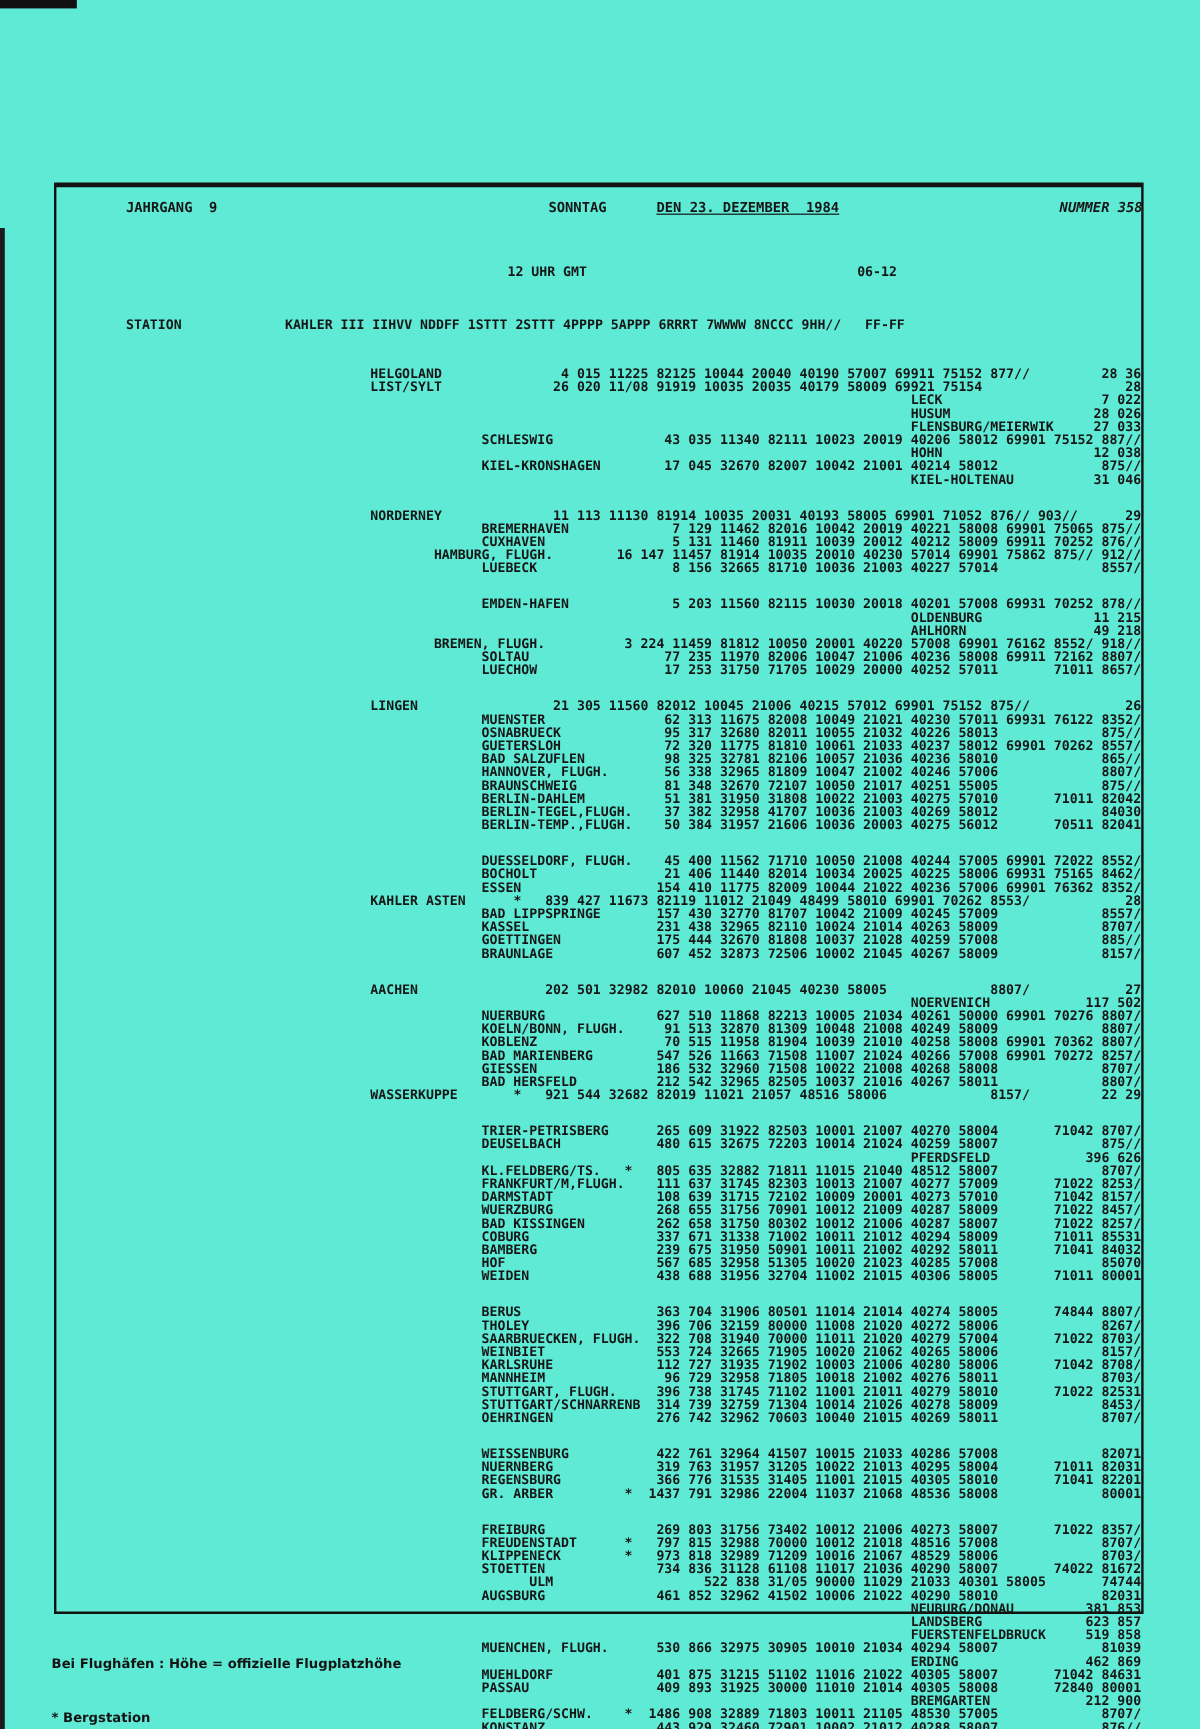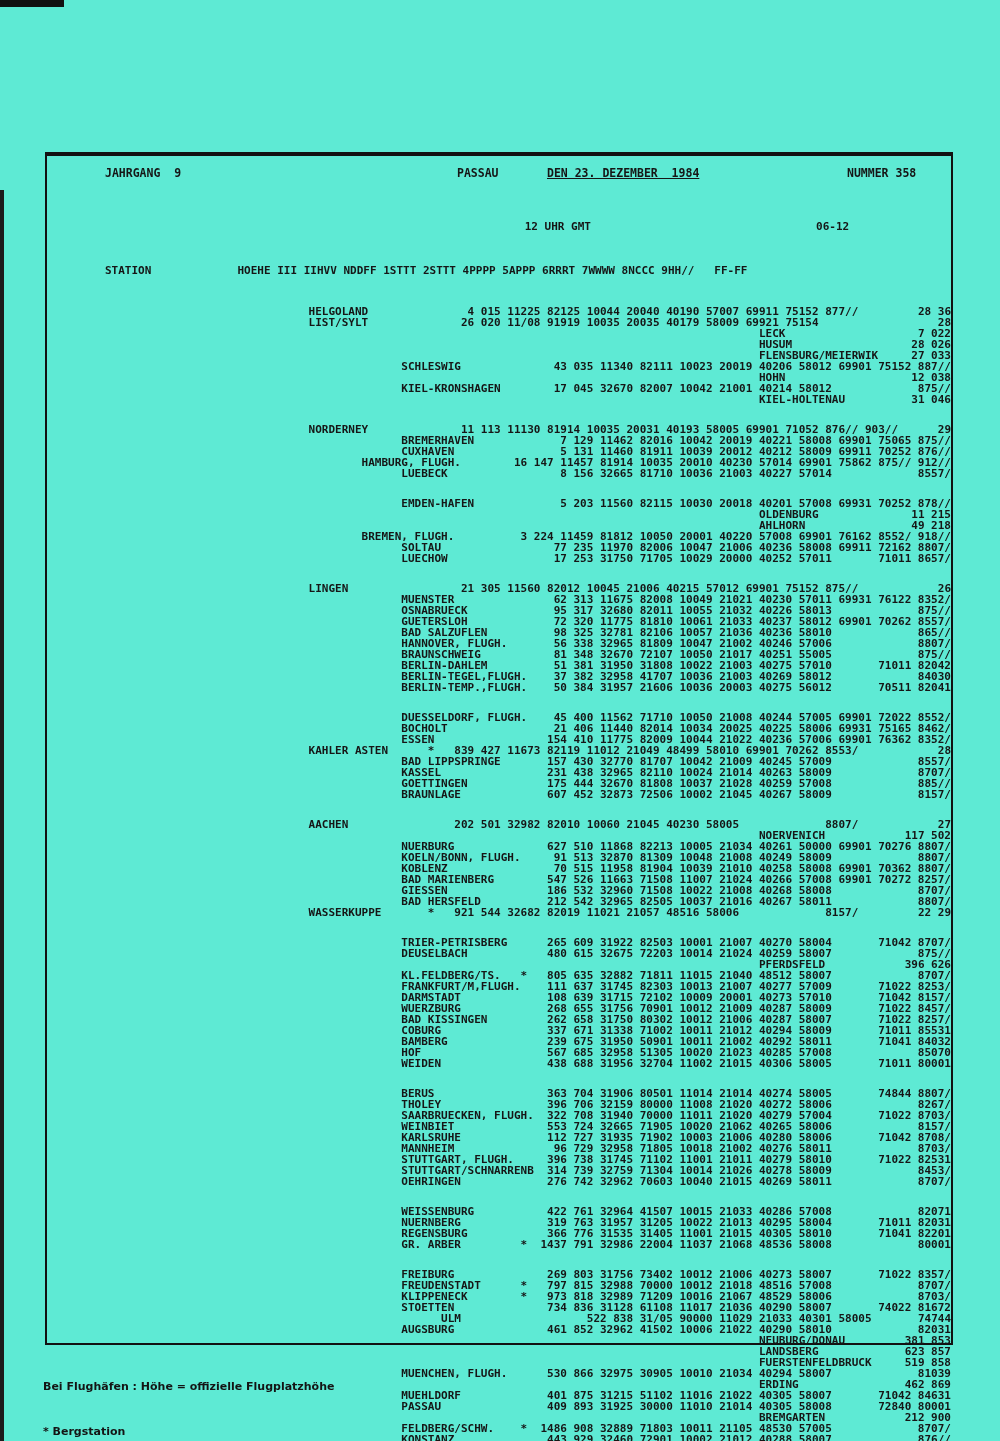--- a/index.html
+++ b/index.html
@@ -18,28 +18,28 @@
   .doc-border{
     position:absolute;left:45px;top:152px;width:908px;height:1193px;
     border:2px solid #121212;border-top-width:4px;
     box-sizing:border-box;
   }
   .masthead{position:relative;height:13px;margin:10px 0 0 58px;font-weight:bold;font-size:11.5px;white-space:pre;}
   .masthead span{position:absolute;top:0;}
   .mh-jahrgang{left:0;}
   .mh-day{left:352px;}
   .mh-date{left:442px;text-decoration:underline;}
-  .mh-nummer{left:742px;}
+  .mh-nummer{left:778px;font-style:italic;}
   .doc-content{
     margin:20px 0 0 58px;
     font-size:11px;line-height:11px;font-weight:bold;
     white-space:pre;
   }
   .line{white-space:pre;}
-  .gmt-line{margin-bottom:11px;text-align:center;}
+  .gmt-line{margin-bottom:11px;}
   .colhead{margin-top:0;}
   .table-blocks{margin-top:8px;text-align:right;}
   .block{margin-top:0;}
   .block + .block{margin-top:19px;}
   .footer{
     position:absolute;left:43px;top:1349px;
     font-family:"DejaVu Sans", sans-serif;
     font-weight:bold;font-size:11px;line-height:15px;color:#141414;
     white-space:pre;
   }
@@ -47,28 +47,28 @@
 </head>
 <body>
 
 <div class="page">
   <div class="artifact-top"></div>
   <div class="artifact-left"></div>
 
   <div class="doc-border">
     <div class="masthead">
       <span class="mh-jahrgang">JAHRGANG  9</span>
-      <span class="mh-day">PASSAU</span>
+      <span class="mh-day">SONNTAG</span>
       <span class="mh-date">DEN 23. DEZEMBER  1984</span>
       <span class="mh-nummer">NUMMER 358</span>
     </div>
 
     <div class="doc-content">
       <div class="line gmt-line" id="hdr-gmt">                                                12 UHR GMT                                  06-12</div>
-      <div class="line colhead" id="hdr-cols">STATION             HOEHE III IIHVV NDDFF 1STTT 2STTT 4PPPP 5APPP 6RRRT 7WWWW 8NCCC 9HH//   FF-FF</div>
+      <div class="line colhead" id="hdr-cols">STATION             KAHLER III IIHVV NDDFF 1STTT 2STTT 4PPPP 5APPP 6RRRT 7WWWW 8NCCC 9HH//   FF-FF</div>
       <div class="table-blocks" id="table-blocks"><div class="block"><div class="line">HELGOLAND               4 015 11225 82125 10044 20040 40190 57007 69911 75152 877//         28 36</div><div class="line">LIST/SYLT              26 020 11/08 91919 10035 20035 40179 58009 69921 75154                  28</div><div class="line">LECK                    7 022</div><div class="line">HUSUM                  28 026</div><div class="line">FLENSBURG/MEIERWIK     27 033</div><div class="line">SCHLESWIG              43 035 11340 82111 10023 20019 40206 58012 69901 75152 887//</div><div class="line">HOHN                   12 038</div><div class="line">KIEL-KRONSHAGEN        17 045 32670 82007 10042 21001 40214 58012             875//</div><div class="line">KIEL-HOLTENAU          31 046</div></div><div class="block"><div class="line">NORDERNEY              11 113 11130 81914 10035 20031 40193 58005 69901 71052 876// 903//      29</div><div class="line">BREMERHAVEN             7 129 11462 82016 10042 20019 40221 58008 69901 75065 875//</div><div class="line">CUXHAVEN                5 131 11460 81911 10039 20012 40212 58009 69911 70252 876//</div><div class="line">HAMBURG, FLUGH.        16 147 11457 81914 10035 20010 40230 57014 69901 75862 875// 912//</div><div class="line">LUEBECK                 8 156 32665 81710 10036 21003 40227 57014             8557/</div></div><div class="block"><div class="line">EMDEN-HAFEN             5 203 11560 82115 10030 20018 40201 57008 69931 70252 878//</div><div class="line">OLDENBURG              11 215</div><div class="line">AHLHORN                49 218</div><div class="line">BREMEN, FLUGH.          3 224 11459 81812 10050 20001 40220 57008 69901 76162 8552/ 918//</div><div class="line">SOLTAU                 77 235 11970 82006 10047 21006 40236 58008 69911 72162 8807/</div><div class="line">LUECHOW                17 253 31750 71705 10029 20000 40252 57011       71011 8657/</div></div><div class="block"><div class="line">LINGEN                 21 305 11560 82012 10045 21006 40215 57012 69901 75152 875//            26</div><div class="line">MUENSTER               62 313 11675 82008 10049 21021 40230 57011 69931 76122 8352/</div><div class="line">OSNABRUECK             95 317 32680 82011 10055 21032 40226 58013             875//</div><div class="line">GUETERSLOH             72 320 11775 81810 10061 21033 40237 58012 69901 70262 8557/</div><div class="line">BAD SALZUFLEN          98 325 32781 82106 10057 21036 40236 58010             865//</div><div class="line">HANNOVER, FLUGH.       56 338 32965 81809 10047 21002 40246 57006             8807/</div><div class="line">BRAUNSCHWEIG           81 348 32670 72107 10050 21017 40251 55005             875//</div><div class="line">BERLIN-DAHLEM          51 381 31950 31808 10022 21003 40275 57010       71011 82042</div><div class="line">BERLIN-TEGEL,FLUGH.    37 382 32958 41707 10036 21003 40269 58012             84030</div><div class="line">BERLIN-TEMP.,FLUGH.    50 384 31957 21606 10036 20003 40275 56012       70511 82041</div></div><div class="block"><div class="line">DUESSELDORF, FLUGH.    45 400 11562 71710 10050 21008 40244 57005 69901 72022 8552/</div><div class="line">BOCHOLT                21 406 11440 82014 10034 20025 40225 58006 69931 75165 8462/</div><div class="line">ESSEN                 154 410 11775 82009 10044 21022 40236 57006 69901 76362 8352/</div><div class="line">KAHLER ASTEN      *   839 427 11673 82119 11012 21049 48499 58010 69901 70262 8553/            28</div><div class="line">BAD LIPPSPRINGE       157 430 32770 81707 10042 21009 40245 57009             8557/</div><div class="line">KASSEL                231 438 32965 82110 10024 21014 40263 58009             8707/</div><div class="line">GOETTINGEN            175 444 32670 81808 10037 21028 40259 57008             885//</div><div class="line">BRAUNLAGE             607 452 32873 72506 10002 21045 40267 58009             8157/</div></div><div class="block"><div class="line">AACHEN                202 501 32982 82010 10060 21045 40230 58005             8807/            27</div><div class="line">NOERVENICH            117 502</div><div class="line">NUERBURG              627 510 11868 82213 10005 21034 40261 50000 69901 70276 8807/</div><div class="line">KOELN/BONN, FLUGH.     91 513 32870 81309 10048 21008 40249 58009             8807/</div><div class="line">KOBLENZ                70 515 11958 81904 10039 21010 40258 58008 69901 70362 8807/</div><div class="line">BAD MARIENBERG        547 526 11663 71508 11007 21024 40266 57008 69901 70272 8257/</div><div class="line">GIESSEN               186 532 32960 71508 10022 21008 40268 58008             8707/</div><div class="line">BAD HERSFELD          212 542 32965 82505 10037 21016 40267 58011             8807/</div><div class="line">WASSERKUPPE       *   921 544 32682 82019 11021 21057 48516 58006             8157/         22 29</div></div><div class="block"><div class="line">TRIER-PETRISBERG      265 609 31922 82503 10001 21007 40270 58004       71042 8707/</div><div class="line">DEUSELBACH            480 615 32675 72203 10014 21024 40259 58007             875//</div><div class="line">PFERDSFELD            396 626</div><div class="line">KL.FELDBERG/TS.   *   805 635 32882 71811 11015 21040 48512 58007             8707/</div><div class="line">FRANKFURT/M,FLUGH.    111 637 31745 82303 10013 21007 40277 57009       71022 8253/</div><div class="line">DARMSTADT             108 639 31715 72102 10009 20001 40273 57010       71042 8157/</div><div class="line">WUERZBURG             268 655 31756 70901 10012 21009 40287 58009       71022 8457/</div><div class="line">BAD KISSINGEN         262 658 31750 80302 10012 21006 40287 58007       71022 8257/</div><div class="line">COBURG                337 671 31338 71002 10011 21012 40294 58009       71011 85531</div><div class="line">BAMBERG               239 675 31950 50901 10011 21002 40292 58011       71041 84032</div><div class="line">HOF                   567 685 32958 51305 10020 21023 40285 57008             85070</div><div class="line">WEIDEN                438 688 31956 32704 11002 21015 40306 58005       71011 80001</div></div><div class="block"><div class="line">BERUS                 363 704 31906 80501 11014 21014 40274 58005       74844 8807/</div><div class="line">THOLEY                396 706 32159 80000 11008 21020 40272 58006             8267/</div><div class="line">SAARBRUECKEN, FLUGH.  322 708 31940 70000 11011 21020 40279 57004       71022 8703/</div><div class="line">WEINBIET              553 724 32665 71905 10020 21062 40265 58006             8157/</div><div class="line">KARLSRUHE             112 727 31935 71902 10003 21006 40280 58006       71042 8708/</div><div class="line">MANNHEIM               96 729 32958 71805 10018 21002 40276 58011             8703/</div><div class="line">STUTTGART, FLUGH.     396 738 31745 71102 11001 21011 40279 58010       71022 82531</div><div class="line">STUTTGART/SCHNARRENB  314 739 32759 71304 10014 21026 40278 58009             8453/</div><div class="line">OEHRINGEN             276 742 32962 70603 10040 21015 40269 58011             8707/</div></div><div class="block"><div class="line">WEISSENBURG           422 761 32964 41507 10015 21033 40286 57008             82071</div><div class="line">NUERNBERG             319 763 31957 31205 10022 21013 40295 58004       71011 82031</div><div class="line">REGENSBURG            366 776 31535 31405 11001 21015 40305 58010       71041 82201</div><div class="line">GR. ARBER         *  1437 791 32986 22004 11037 21068 48536 58008             80001</div></div><div class="block"><div class="line">FREIBURG              269 803 31756 73402 10012 21006 40273 58007       71022 8357/</div><div class="line">FREUDENSTADT      *   797 815 32988 70000 10012 21018 48516 57008             8707/</div><div class="line">KLIPPENECK        *   973 818 32989 71209 10016 21067 48529 58006             8703/</div><div class="line">STOETTEN              734 836 31128 61108 11017 21036 40290 58007       74022 81672</div><div class="line">ULM                   522 838 31/05 90000 11029 21033 40301 58005       74744</div><div class="line">AUGSBURG              461 852 32962 41502 10006 21022 40290 58010             82031</div><div class="line">NEUBURG/DONAU         381 853</div><div class="line">LANDSBERG             623 857</div><div class="line">FUERSTENFELDBRUCK     519 858</div><div class="line">MUENCHEN, FLUGH.      530 866 32975 30905 10010 21034 40294 58007             81039</div><div class="line">ERDING                462 869</div><div class="line">MUEHLDORF             401 875 31215 51102 11016 21022 40305 58007       71042 84631</div><div class="line">PASSAU                409 893 31925 30000 11010 21014 40305 58008       72840 80001</div><div class="line">BREMGARTEN            212 900</div><div class="line">FELDBERG/SCHW.    *  1486 908 32889 71803 10011 21105 48530 57005             8707/</div><div class="line">KONSTANZ              443 929 32460 72901 10002 21012 40288 58007             876//</div><div class="line">KEMPTEN               705 946 32989 53101 10007 21036 40288 58002             83031</div><div class="line">MEMMINGEN             634 947</div><div class="line">OBERSTDORF        *   810 948 32986 60000 11014 21036 48522 58008             86031</div><div class="line">ZUGSPITZE         *  2960 961 32789 50105 11099 21252 47060 50004             83042</div><div class="line">HOHENPEISSENBERG  *   977 962 32989 31701 10002 21080 48530 58004             83041</div><div class="line">GARMISCH-PARTENK.     719 963 32989 30000 11018 21036 40297 58008             81032</div><div class="line">WENDELSTEIN       *  1832 980 32789 42701 11025 21048 48534 58002             81031</div></div></div>
     </div>
   </div>
 
   <div class="footer">
     <div>Bei Flughäfen : Höhe = offizielle Flugplatzhöhe</div>
     <div>* Bergstation</div>
   </div>
 </div>
 

